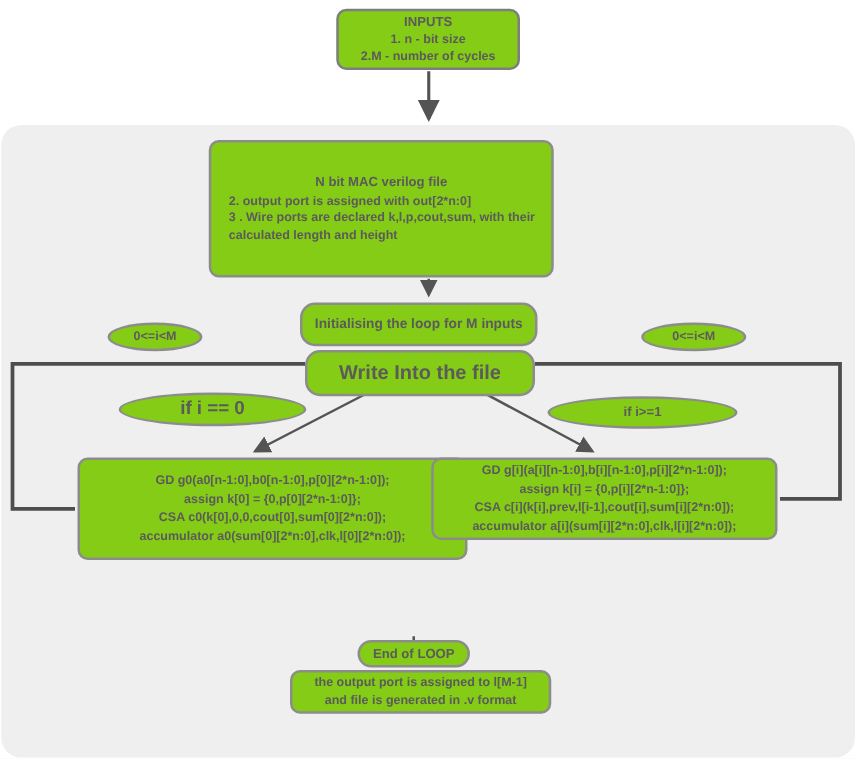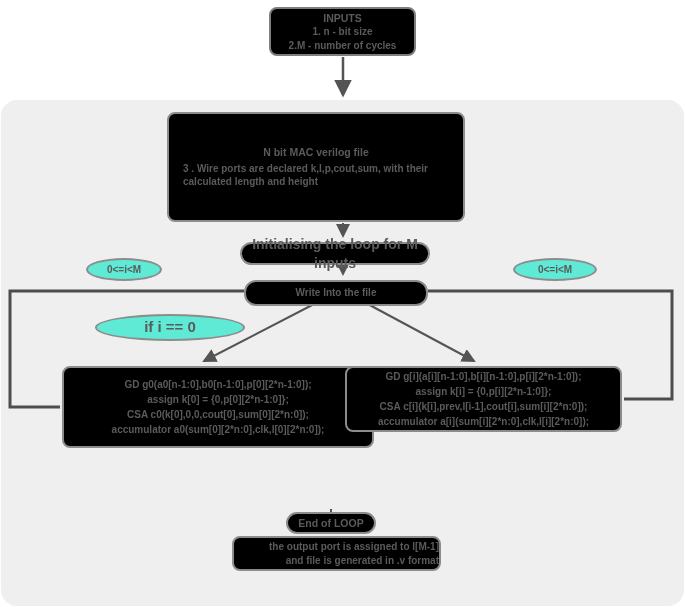--- a/index.html
+++ b/index.html
@@ -9,51 +9,51 @@
     font-family:"Liberation Sans", sans-serif;
   }
   .stage{position:absolute;left:0;top:0;width:685px;height:607px;}
   .container-bg{
     position:absolute;left:1px;top:100px;width:683px;height:506px;
     background:#efefef;border-radius:16px;
   }
   svg.wires{position:absolute;left:0;top:0;width:685px;height:607px;pointer-events:none;}
   .node{
     position:absolute;box-sizing:border-box;
-    background:#000000;border:2px solid #8c8c8c;
+    background:#84cc16;border:2px solid #8c8c8c;
     color:#5b5b5b;font-weight:bold;font-size:10px;line-height:1.35;
     display:flex;flex-direction:column;justify-content:center;
   }
   .rect{border-radius:8px;}
   .pill{border-radius:12px;align-items:center;text-align:center;}
-  .ellipse{border-radius:50%;align-items:center;text-align:right;background:#5eead4;}
+  .ellipse{border-radius:50%;align-items:center;text-align:right;background:#84cc16;}
   .centered{align-items:center;text-align:center;}
 
   .inputs-node{left:269px;top:7px;width:147px;height:49px;border-color:#7e7e7e;}
   .inputs-node .node-title{font-size:10.5px;}
 
-  .verilog-node{left:167px;top:112px;width:298px;height:110px;padding:5px 10px;}
+  .verilog-node{left:167px;top:112px;width:276px;height:110px;padding:5px 10px;}
   .verilog-node .node-title{text-align:center;font-size:10.5px;margin-bottom:2px;}
   .v-item1{text-align:center;}
   .v-item2,.v-item3{text-align:left;padding-left:4px;}
 
-  .init-pill{left:240px;top:242px;width:190px;height:23px;font-size:14px;}
-  .write-pill{left:244px;top:280px;width:184px;height:26px;font-size:10px;}
+  .init-pill{left:240px;top:242px;width:190px;height:35px;font-size:11px;}
+  .write-pill{left:244px;top:280px;width:184px;height:37px;font-size:16px;}
 
   .cond-left{left:86px;top:258px;width:76px;height:23px;}
   .cond-right{left:513px;top:258px;width:84px;height:23px;}
   .branch-left{left:95px;top:314px;width:150px;height:27px;font-size:15px;}
   .branch-right{left:438px;top:317px;width:152px;height:26px;font-size:10.5px;}
 
   .code-box{font-size:10px;line-height:1.5;text-align:center;align-items:center;white-space:nowrap;}
   .case-zero{left:62px;top:366px;width:312px;height:82px;}
   .case-general{left:345px;top:366px;width:277px;height:66px;}
 
   .endloop-pill{left:286px;top:486px;width:90px;height:22px;border-radius:11px;font-size:10.5px;margin-top:26px;}
-  .final-box{left:232px;top:536px;width:209px;height:35px;font-size:10px;align-items:flex-end;}
+  .final-box{left:232px;top:536px;width:209px;height:35px;font-size:10px;}
 </style>
 </head>
 <body>
 
 <div class="stage">
 
   <div class="container-bg"></div>
 
   <svg class="wires" viewBox="0 0 685 607">
     <defs>
@@ -80,40 +80,44 @@
   </svg>
 
   <div class="node rect centered inputs-node">
     <div class="node-title">INPUTS</div>
     <div class="node-line">1. n - bit size</div>
     <div class="node-line">2.M - number of cycles</div>
   </div>
 
   <div class="node rect verilog-node">
     <div class="node-title">N bit MAC verilog file</div>
+    <div class="v-item2">2.  output port is assigned with  out[2*n:0]</div>
     <div class="v-item3">3 . Wire ports are declared k,l,p,cout,sum,  with their calculated length and height</div>
   </div>
 
   <div class="node pill init-pill">
     <div>Initialising the loop for M inputs</div>
   </div>
 
   <div class="node pill write-pill">
     <div>Write Into the file</div>
   </div>
 
   <div class="node ellipse cond-left">
     <div>0&lt;=i&lt;M</div>
   </div>
   <div class="node ellipse cond-right">
     <div>0&lt;=i&lt;M</div>
   </div>
 
   <div class="node ellipse branch-left">
     <div>if i == 0</div>
+  </div>
+  <div class="node ellipse branch-right">
+    <div>if i&gt;=1</div>
   </div>
 
   <div class="node rect code-box case-zero">
     <div>GD g0(a0[n-1:0],b0[n-1:0],p[0][2*n-1:0]);</div>
     <div>assign k[0] = {0,p[0][2*n-1:0]};</div>
     <div>CSA c0(k[0],0,0,cout[0],sum[0][2*n:0]);</div>
     <div>accumulator a0(sum[0][2*n:0],clk,l[0][2*n:0]);</div>
   </div>
 
   <div class="node rect code-box case-general">

